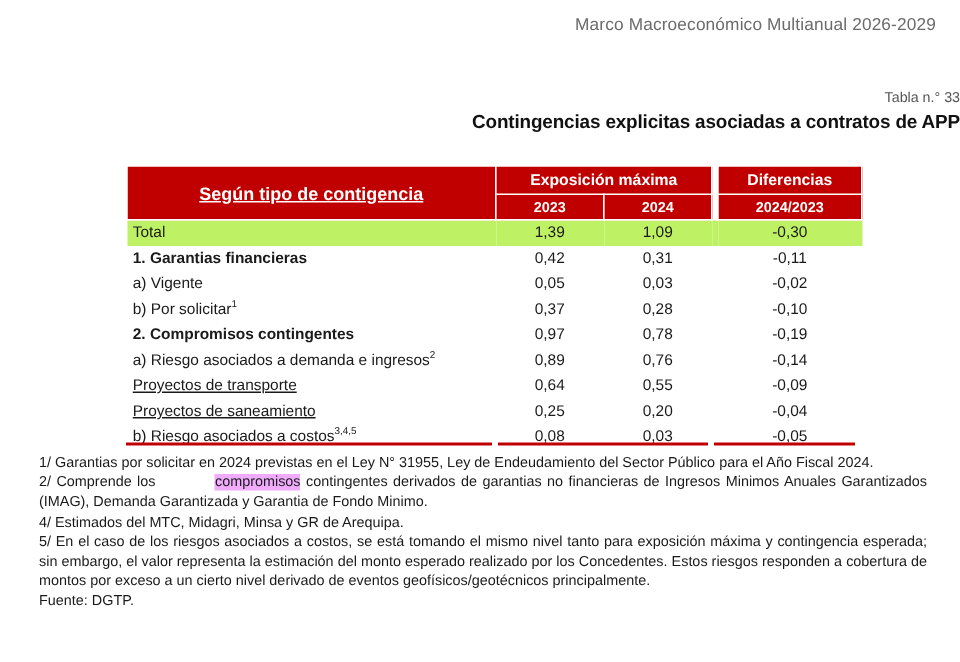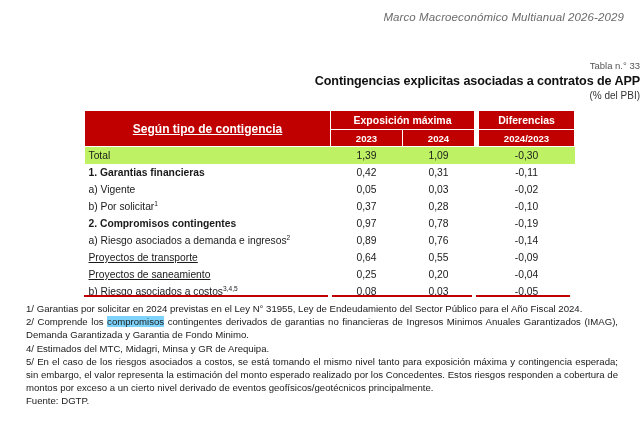--- a/index.html
+++ b/index.html
@@ -14,21 +14,20 @@
     color: #1a1a1a;
     overflow: hidden;
     position: relative;
   }
 
   
   .running-head {
     position: absolute;
     top: 11px;
     right: 16px;
-    font-style: italic;
     font-size: 11.5px;
     color: #6b6b6b;
     letter-spacing: 0.1px;
     white-space: nowrap;
   }
 
   
   .title-block {
     position: absolute;
     top: 60px;
@@ -161,35 +160,35 @@
     color: #1a1a1a;
     text-align: justify;
   }
   .note {
     margin: 0 0 0 0;
   }
   .note.just {
     text-align: justify;
   }
   .hl {
-    background: #7dd3fc;
+    background: #f0abfc;
+    margin-left: 36px;
   }
   .source {
     margin-top: 0px;
   }
 </style>
 </head>
 <body>
 
 <div class="running-head">Marco Macroeconómico Multianual 2026-2029</div>
 
 <div class="title-block">
   <div class="table-number">Tabla n.° 33</div>
   <div class="table-title">Contingencias explicitas asociadas a contratos de APP</div>
-  <div class="table-units">(% del PBI)</div>
 </div>
 
 <div class="table-wrap">
   <table class="maintable">
     <colgroup>
       <col class="c-label">
       <col class="c-y1">
       <col class="c-y2">
       <col style="width:4px">
       <col class="c-diff">

